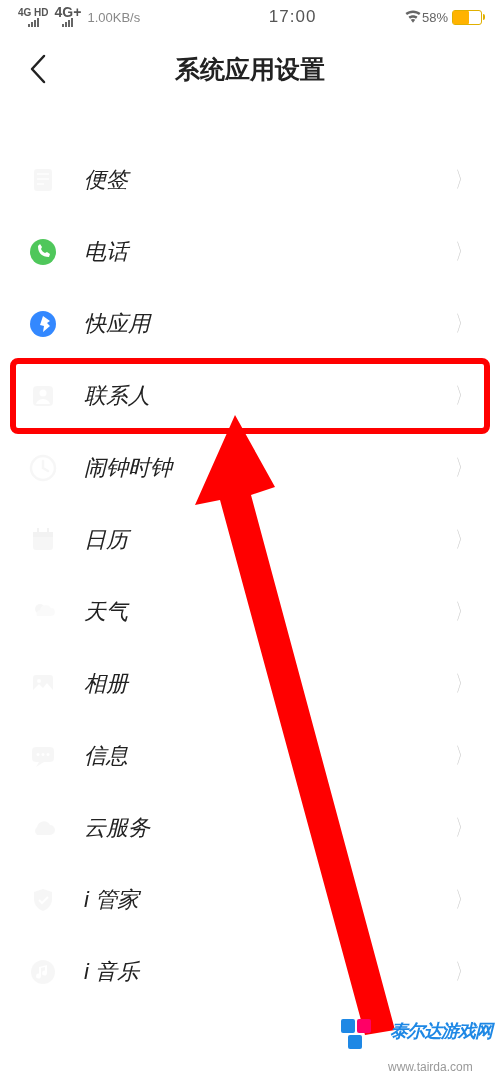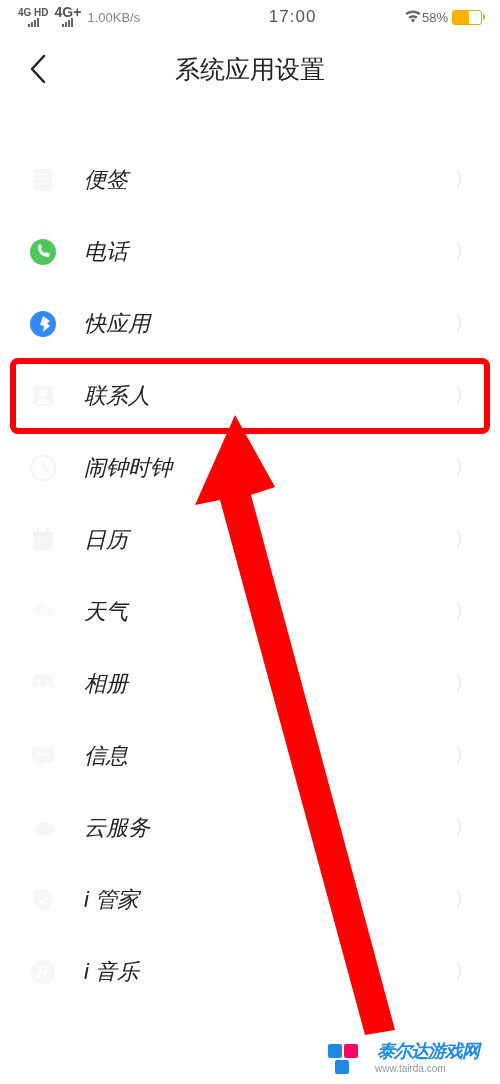--- a/index.html
+++ b/index.html
@@ -112,21 +112,21 @@
       justify-content: center;
       font-size: 30px;
       color: #222;
       font-weight: 300;
     }
     .nav-title {
       width: 100%;
       text-align: center;
       font-size: 25px;
       color: #222;
-      font-weight: 400;
+      font-weight: 700;
     }
     .list {
       padding-top: 40px;
     }
     .row {
       height: 72px;
       display: flex;
       align-items: center;
       padding: 0 26px;
       position: relative;
@@ -166,46 +166,47 @@
       position: absolute;
       left: 155px;
       top: 415px;
       width: 270px;
       height: 640px;
       pointer-events: none;
       z-index: 6;
     }
     .watermark {
       position: absolute;
-      right: 21px;
+      right: 8px;
       bottom: 10px;
       display: flex;
-      align-items: flex-end;
+      align-items: flex-start;
       gap: 19px;
       z-index: 10;
     }
     .wm-logo {
       width: 30px;
       height: 30px;
       position: relative;
     }
     .wm-logo .sq1{position:absolute;left:0;top:0;width:14px;height:14px;background:#1e88e5;border-radius:2px}
     .wm-logo .sq2{position:absolute;right:0;top:0;width:14px;height:14px;background:#ff0066;border-radius:2px}
     .wm-logo .sq3{position:absolute;left:7px;bottom:0;width:14px;height:14px;background:#1e88e5;border-radius:2px}
     .wm-text {
       font-size: 18px;
       font-weight: 700;
       color: #1e88e5;
       font-style: italic;
       letter-spacing: -1px;
     }
     .wm-sub {
-      font-size: 10px;
+      font-size: 12px;
       color: #999;
       margin-left: -2px;
+      margin-top: 17px;
     }
     .fade-icon { opacity: 0.25; }
   </style>
 </head>
 <body>
 
 <div class="status-bar">
   <div class="status-left">
     <div class="sig-block">
       <span style="font-size:10px">4G HD</span>

